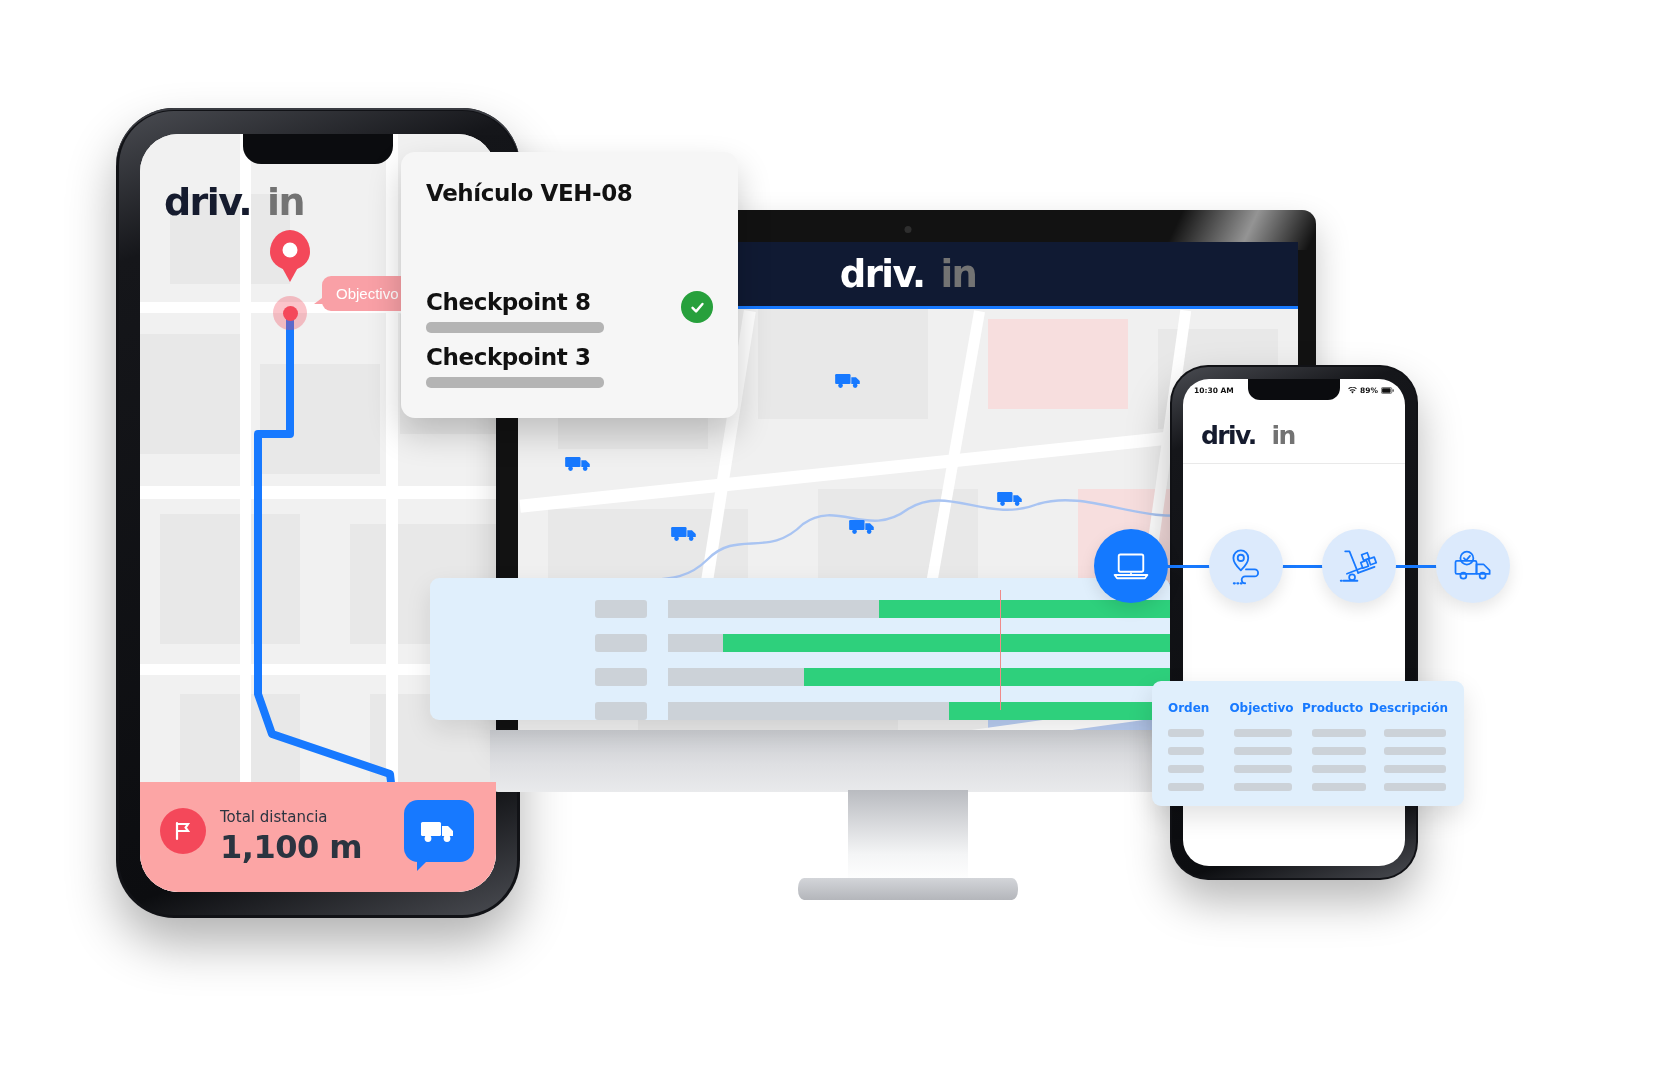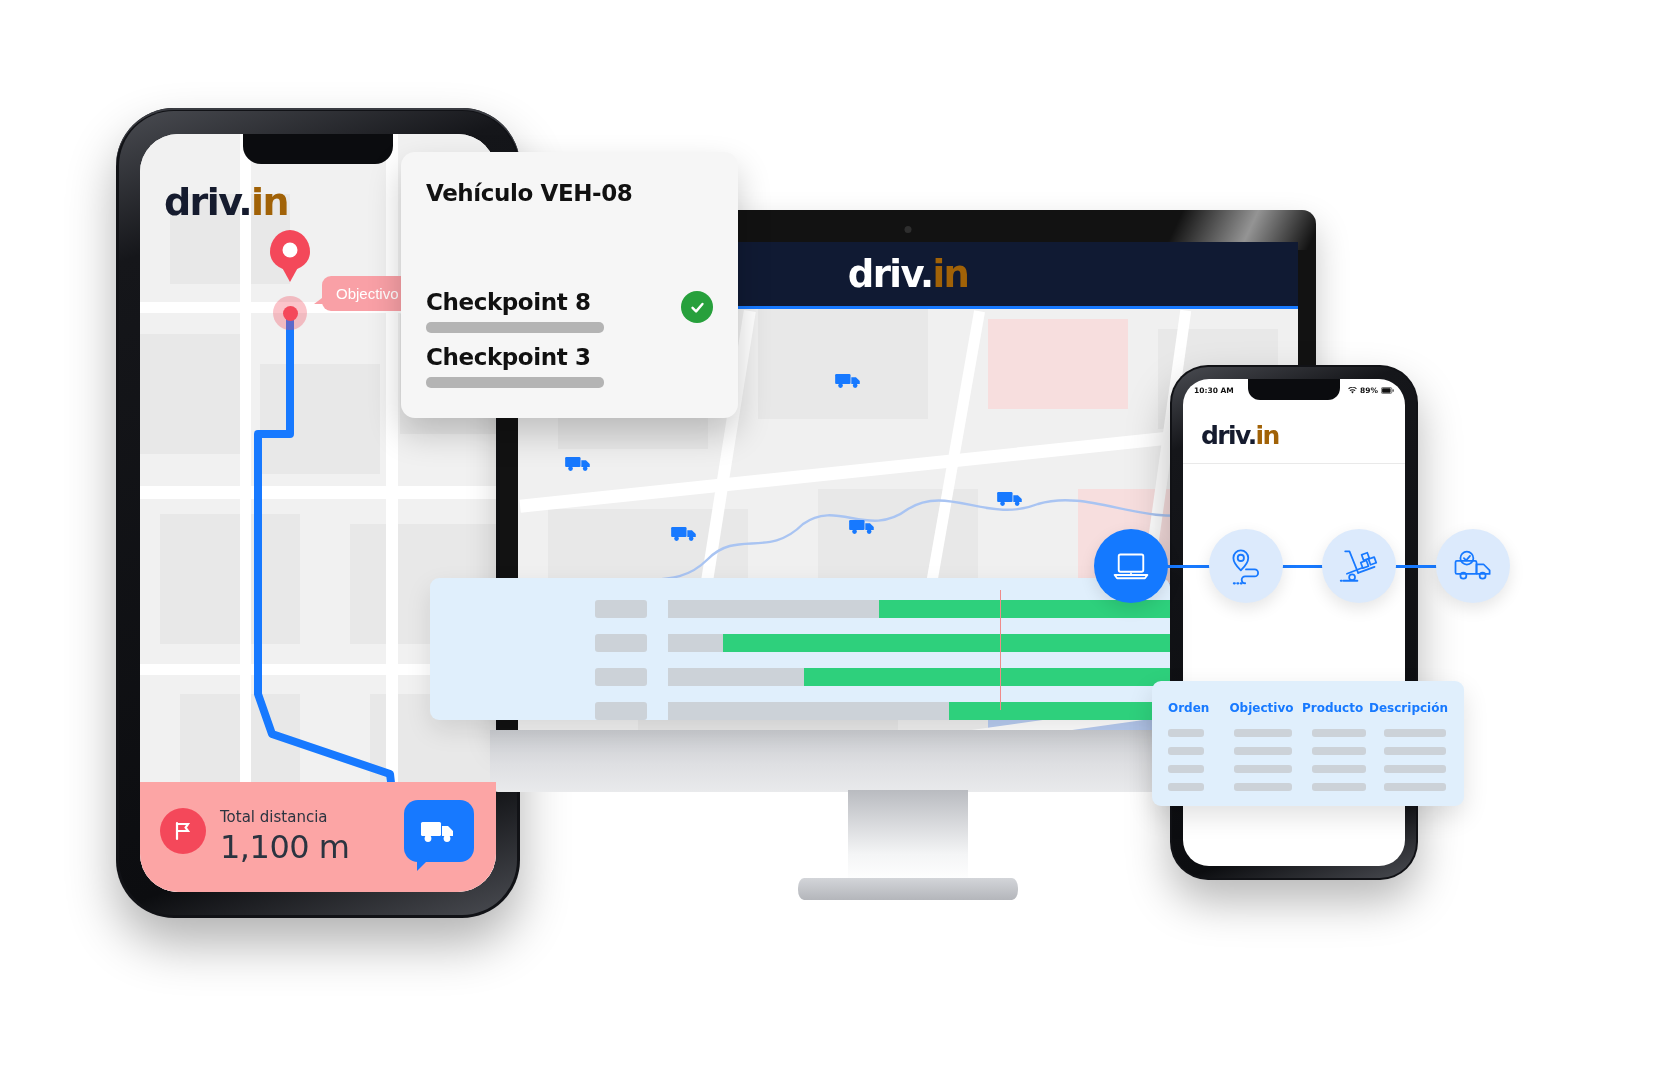--- a/index.html
+++ b/index.html
@@ -17,21 +17,21 @@
     border-radius:38px;overflow:hidden;background:#f2f2f2;}
   .notch{position:absolute;left:50%;transform:translateX(-50%);top:0;
     width:150px;height:30px;background:#0b0c0f;border-radius:0 0 18px 18px;z-index:6;}
 
   .map-left{position:absolute;inset:0;background:#f1f1f1;}
   .blk{position:absolute;background:#e8e8e8;}
   .rd{position:absolute;background:#ffffff;}
 
   .logo{font-family:"DejaVu Sans", sans-serif;font-weight:700;letter-spacing:-1.6px;}
   .logo .dk{color:#151b2e;}
-  .logo .bl{color:#a16207;}
+  .logo .bl{color:#737373;padding-left:16px;}
 
   #left-logo{position:absolute;left:24px;top:46px;font-size:38px;z-index:5;}
 
   .pin{position:absolute;z-index:5;}
   .pin .head{width:40px;height:40px;border-radius:50% 50% 50% 50%/55% 55% 45% 45%;
     background:#f4485a;position:relative;}
   .pin .head:after{content:"";position:absolute;left:50%;top:50%;
     transform:translate(-50%,-50%);width:15px;height:15px;border-radius:50%;background:#fff;}
   .pin .tail{width:0;height:0;margin:-8px auto 0;border-left:11px solid transparent;
     border-right:11px solid transparent;border-top:20px solid #f4485a;}
@@ -46,21 +46,21 @@
     border-top:9px solid transparent;border-bottom:0 solid transparent;border-right:12px solid #f9a0a6;}
 
   .dot-green{position:absolute;width:24px;height:24px;border-radius:50%;
     background:#21b24b;z-index:5;}
 
   .bottombar{position:absolute;left:0;right:0;bottom:0;height:110px;background:#fca5a5;z-index:6;}
   .flagicon{position:absolute;left:20px;top:26px;width:46px;height:46px;border-radius:50%;
     background:#f4485a;display:flex;align-items:center;justify-content:center;}
   .dist-lab{position:absolute;left:80px;top:26px;font-size:15px;color:#2b3440;
     font-family:"DejaVu Sans",sans-serif;}
-  .dist-val{position:absolute;left:80px;top:46px;font-size:32px;font-weight:400;color:#2b3440;
+  .dist-val{position:absolute;left:80px;top:46px;font-size:32px;font-weight:700;color:#2b3440;
     font-family:"DejaVu Sans",sans-serif;letter-spacing:-.5px;}
   .truckbtn{position:absolute;right:22px;top:18px;width:70px;height:62px;border-radius:14px;
     background:#1779ff;display:flex;align-items:center;justify-content:center;}
   .truckbtn:after{content:"";position:absolute;left:13px;bottom:-9px;width:0;height:0;
     border-top:12px solid #1779ff;border-right:12px solid transparent;}
 
   
   #monitor{position:absolute;left:500px;top:210px;width:816px;height:520px;}
   .mon-body{position:absolute;inset:0;background:#121212;border-radius:14px 14px 0 0;
     box-shadow:0 16px 34px rgba(0,0,0,.22);}

